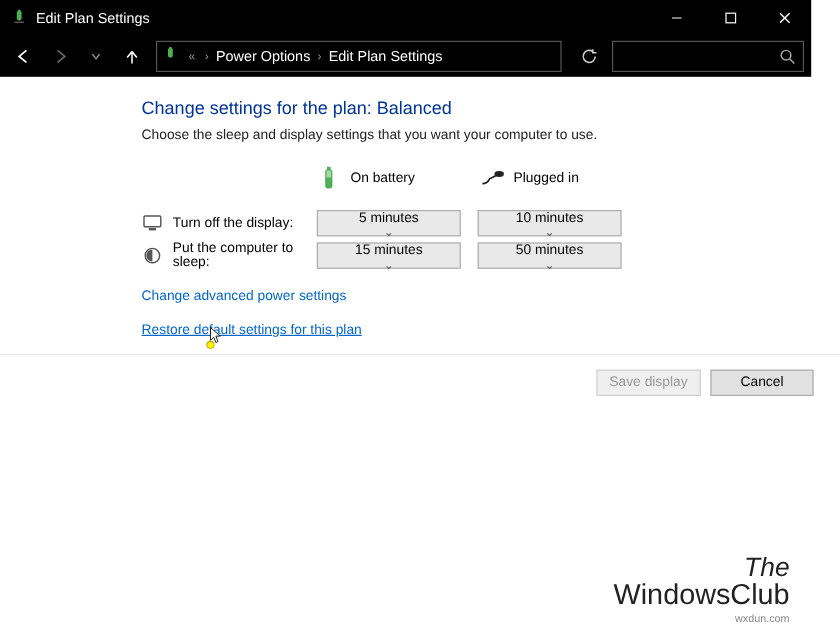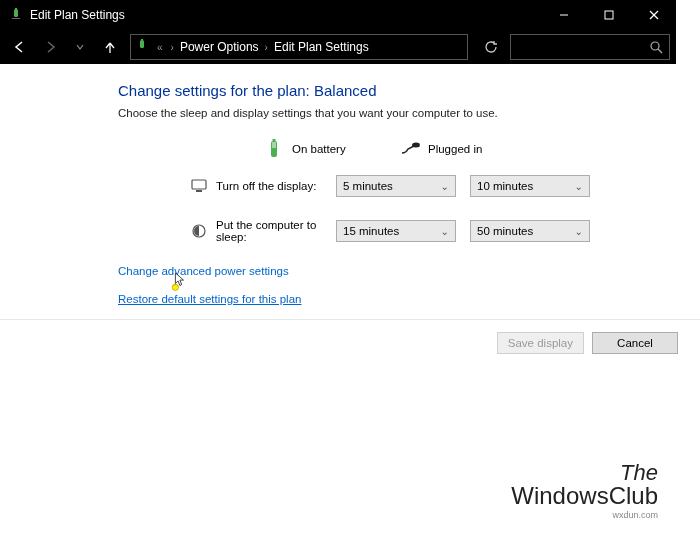--- a/index.html
+++ b/index.html
@@ -18,24 +18,24 @@
 .bcitem { white-space: nowrap; padding: 0 2px; }
 .refresh { width: 26px; height: 26px; display: flex; align-items: center; justify-content: center; color: #ccc; margin-left: 4px; }
 .search { width: 160px; height: 26px; border: 1px solid #555; background: #000; display: flex; align-items: center; justify-content: flex-end; padding: 0 6px; margin-left: 4px; }
 .content { padding: 18px 0 0 118px; color: #000; }
 .heading { color: #003399; font-size: 15px; font-weight: 400; margin-bottom: 8px; }
 .subtext { font-size: 11.5px; color: #222; margin-bottom: 18px; }
 .colheads { display: flex; align-items: center; margin-bottom: 14px; padding-left: 146px; }
 .colhead { display: flex; align-items: center; gap: 8px; font-size: 11.5px; width: 130px; }
 .colhead + .colhead { margin-left: 6px; }
 .iconbox { width: 20px; height: 24px; display: inline-flex; align-items: center; justify-content: center; }
-.row { display: flex; align-items: center; margin-bottom: 22px; justify-content: center; }
+.row { display: flex; align-items: center; margin-bottom: 4px; }
 .rowicon { width: 18px; height: 18px; margin-right: 8px; display: inline-flex; align-items: center; justify-content: center; }
 .rowlabel { width: 120px; font-size: 11.5px; }
-.dropdown { width: 120px; height: 22px; border: 1px solid #adadad; background: #e9e9e9; font-size: 11.5px; display: flex; align-items: center; justify-content: space-between; padding: 0 6px; margin-right: 14px; }
+.dropdown { width: 120px; height: 22px; border: 1px solid #adadad; background: #e9e9e9; font-size: 11.5px; display: flex; align-items: center; justify-content: space-between; padding: 0 6px; margin-right: 14px; flex-direction: column; }
 .dropdown .chev { font-size: 10px; color: #555; }
 .link { color: #0066cc; font-size: 11.5px; display: block; margin-top: 16px; cursor: pointer; }
 .link.underline { text-decoration: underline; position: relative; }
 .divider { border-top: 1px solid #e8e8e8; margin-top: 14px; width: 700px; margin-left: -118px; }
 .buttons { display: flex; justify-content: flex-end; gap: 8px; padding: 12px 22px 0 0; width: 700px; margin-left: -118px; }
 .btn { min-width: 86px; height: 22px; font-size: 11.5px; border: 1px solid #adadad; background: #e1e1e1; display: flex; align-items: center; justify-content: center; padding: 0 10px; }
 .btn.disabled { color: #9a9a9a; background: #efefef; border-color: #d0d0d0; }
 .cursor { position: absolute; left: 170px; top: 271px; width: 18px; height: 20px; pointer-events: none; }
 .watermark { position: absolute; right: 18px; bottom: 14px; text-align: right; color: #222; }
 .watermark .l1 { font-size: 22px; font-weight: 300; line-height: 1; font-style: italic; }

